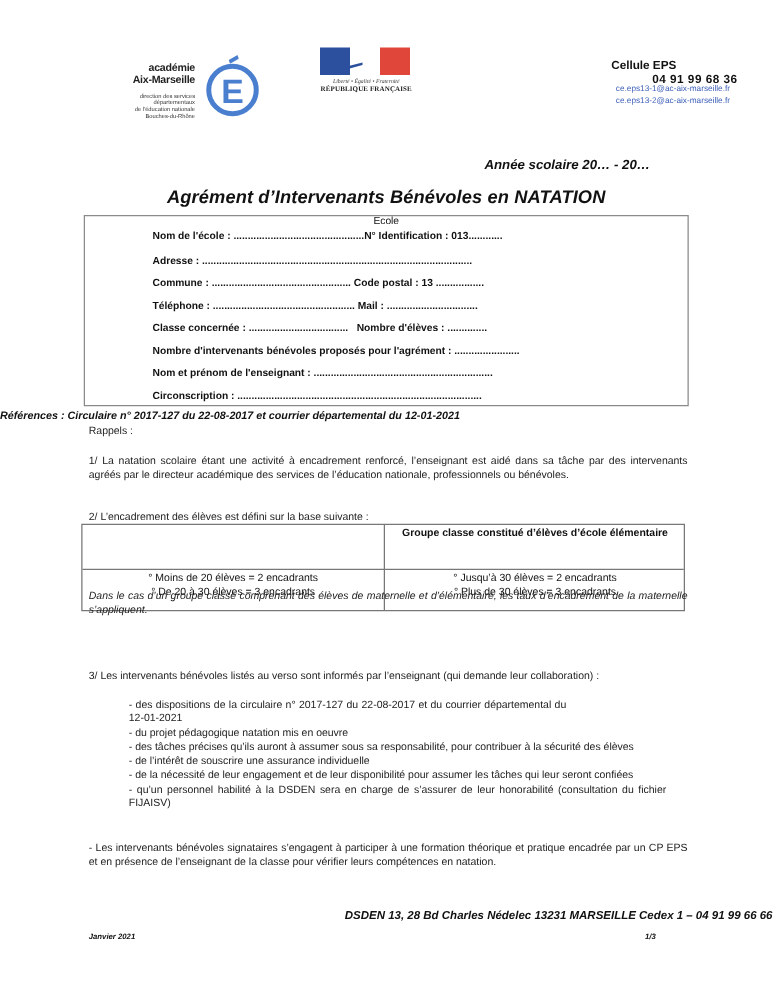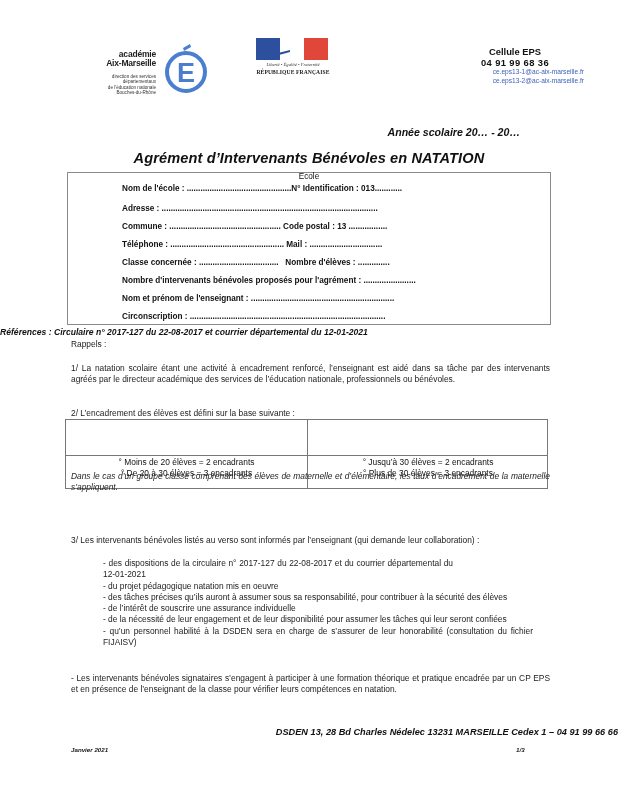--- a/index.html
+++ b/index.html
@@ -21,21 +21,21 @@
   .rf-flag .b { flex: 1; background: #2c4f9e; }
   .rf-flag .w { flex: 1; background: #fff; }
   .rf-flag .r { flex: 1; background: #e1463a; }
   .rf-motto { position: absolute; left: 0; top: 24px; width: 74px; font-family: "Liberation Serif", serif;
               font-style: italic; font-size: 4.6px; color: #333; text-align: center; }
   .rf-name { position: absolute; left: 0; top: 31px; width: 74px; font-family: "Liberation Serif", serif;
              font-weight: bold; font-size: 5.6px; color: #222; text-align: center; letter-spacing: 0.1px; }
 
   .cellule { left: 440px; top: 46px; width: 150px; text-align: center; }
   .cellule .t { font-weight: bold; font-size: 9.4px; line-height: 11px; }
-  .cellule .p { font-weight: bold; font-size: 9.4px; line-height: 11px; letter-spacing: 0.4px; }
+  .cellule .p { font-weight: bold; font-size: 9.4px; line-height: 11px; letter-spacing: 0.4px; text-align: right; }
   .cellule .m { font-size: 6.6px; line-height: 8.6px; color: #3c5fb8; text-align: right; padding-right: 6px; }
 
   .annee { left: 0; top: 126px; width: 520px; text-align: right; font-weight: bold; font-style: italic; font-size: 10.6px; }
   .title { left: 0; top: 150px; width: 618px; text-align: center; font-weight: bold; font-style: italic; font-size: 14.6px; letter-spacing: 0.1px; }
 
   .form-box { left: 67px; top: 172px; width: 484px; height: 153px; border: 1px solid #8a8a8a; box-sizing: border-box; }
   .ecole-label { left: 0; top: 172px; width: 618px; text-align: center; font-size: 8.2px; }
   .fline { position: absolute; left: 122px; font-weight: bold; font-size: 8.2px; white-space: pre; color: #111; }
 
   .refs { left: 0; top: 327px; width: 618px; text-align: left; font-weight: bold; font-style: italic; font-size: 8.6px; }
@@ -112,20 +112,21 @@
 <div class="abs refs">Références : Circulaire n° 2017-127 du 22-08-2017 et courrier départemental du 12-01-2021</div>
 <div class="abs body-text" style="left:71px;top:339px">Rappels :</div>
 
 <div class="abs body-text justify" style="left:71px;top:363px;width:479px">1/ La natation scolaire étant une activité à encadrement renforcé, l’enseignant est aidé dans sa tâche par des intervenants agréés par le directeur académique des services de l’éducation nationale, professionnels ou bénévoles.</div>
 
 <div class="abs body-text" style="left:71px;top:408px">2/ L’encadrement des élèves est défini sur la base suivante :</div>
 
 <div class="abs table">
   <div class="vdiv"></div>
   <div class="hdiv"></div>
+  <div class="cell hcell" style="left:242px;width:240px">Groupe classe constitué d’élèves d’école élémentaire</div>
   <div class="cell" style="left:0;width:241px;top:37px">
     <div>° Moins de 20 élèves = 2 encadrants</div>
     <div>° De 20 à 30 élèves = 3 encadrants</div>
   </div>
   <div class="cell" style="left:242px;width:240px;top:37px">
     <div>° Jusqu’à 30 élèves = 2 encadrants</div>
     <div>° Plus de 30 élèves = 3 encadrants</div>
   </div>
 </div>
 

